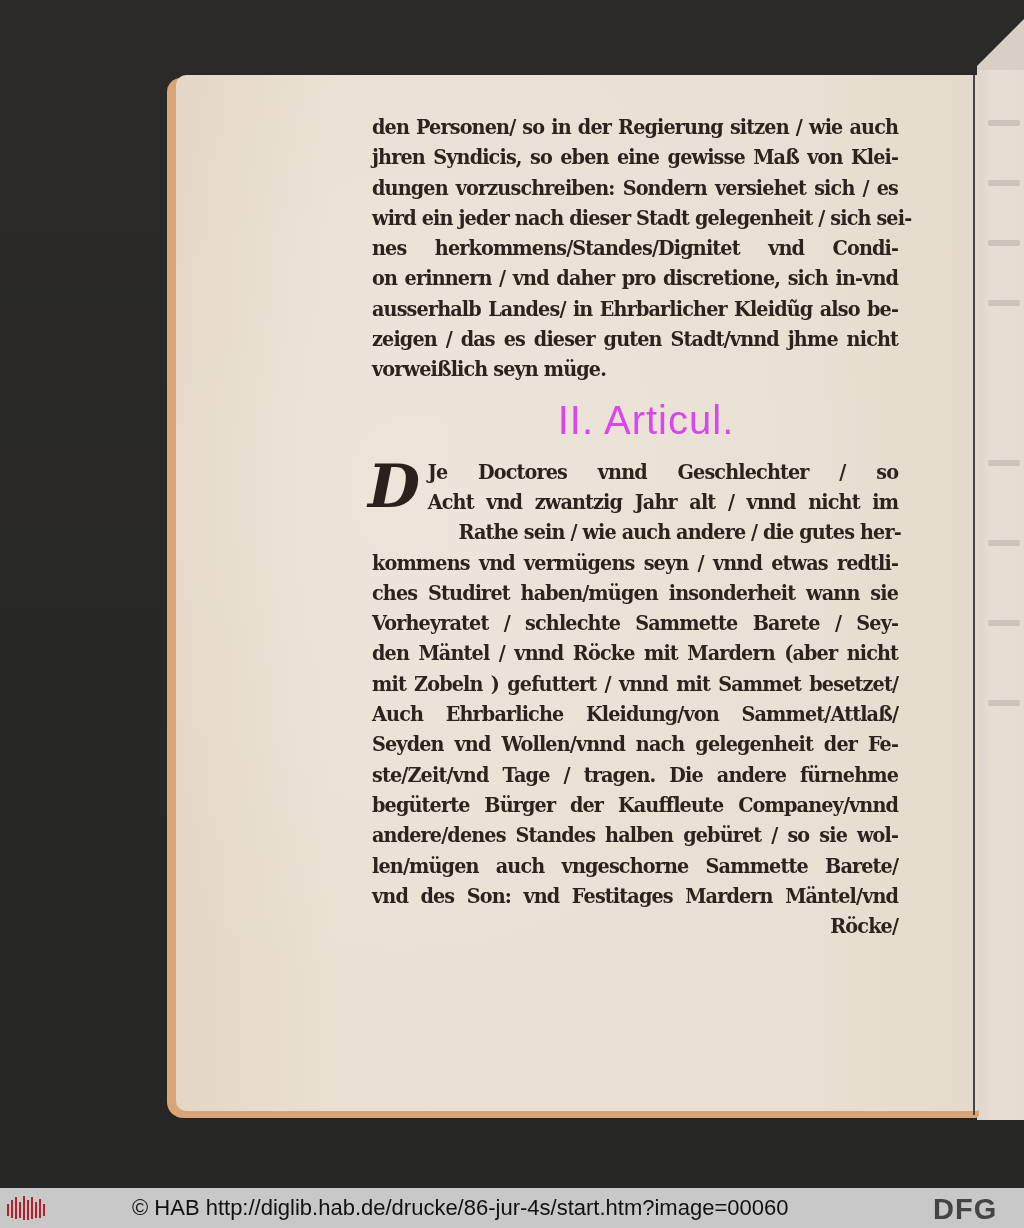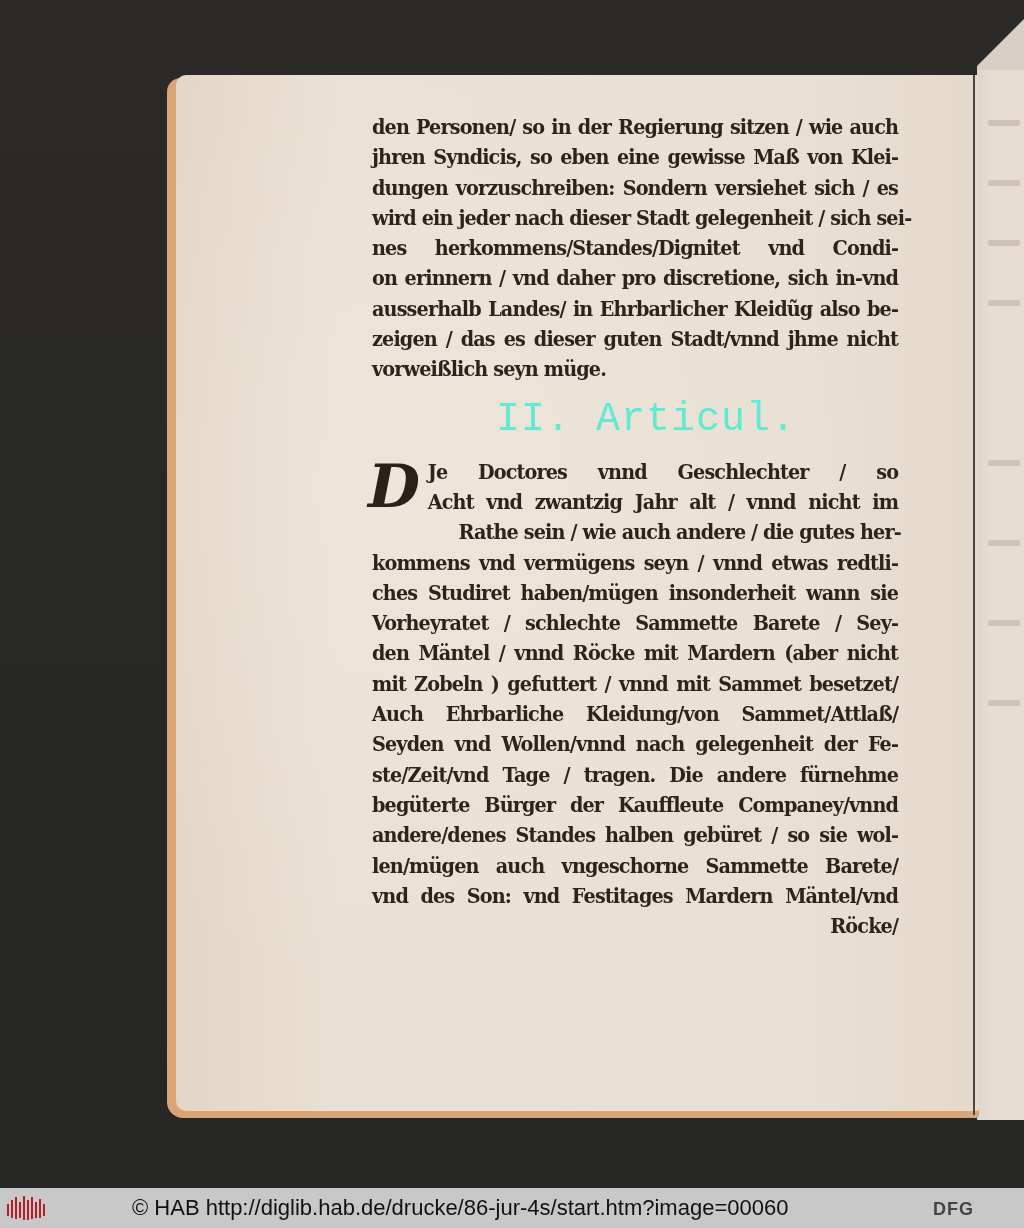--- a/index.html
+++ b/index.html
@@ -48,23 +48,23 @@
   .line {
     font-family: "DejaVu Serif", serif; font-weight: bold;
     font-size: 20px; line-height: 30.3px; height: 30.3px;
     white-space: nowrap; letter-spacing: -0.9px;
     text-align: justify; text-align-last: justify;
     transform: scaleX(0.96); transform-origin: left center;
   }
   .line.last { text-align-last: left; }
   .line.right { text-align-last: right; text-align: right; }
   .heading {
-    font-family: Liberation Mono, monospace; font-weight: normal;
+    font-family: Liberation Sans, sans-serif; font-weight: normal;
     font-size: 40px; text-align: center; height: 62px; line-height: 62px;
-    margin: 4px 0 6px 0; color: #5eead4; letter-spacing: 1px;
+    margin: 4px 0 6px 0; color: #d946ef; letter-spacing: 1px;
   }
   .drop-wrap { position: relative; }
   .drop-cap {
     position: absolute; left: -4px; top: 0; width: 62px; height: 58px;
     font-family: "DejaVu Serif", serif; font-weight: bold; font-style: italic;
     font-size: 60px; line-height: 58px; color: #2b211a;
   }
   .indent { padding-left: 58px; }
   .indent2 { padding-left: 90px; }
   
@@ -73,21 +73,21 @@
     background: #c8c8c8; display: flex; align-items: center;
   }
   .hab-logo { position: absolute; left: 6px; top: 6px; width: 40px; height: 28px; }
   .footer-text {
     position: absolute; left: 132px; top: 0; height: 40px; line-height: 40px;
     font-family: "Liberation Sans", sans-serif; font-size: 22px; color: #111;
     white-space: nowrap;
   }
   .dfg-logo {
     position: absolute; left: 933px; top: 9px; height: 24px; line-height: 24px;
-    font-family: "Liberation Sans", sans-serif; font-weight: bold; font-size: 18px;
+    font-family: "Liberation Sans", sans-serif; font-weight: bold; font-size: 29px;
     color: #444; letter-spacing: 1px;
   }
 </style>
 </head>
 <body>
 
 <div class="scan"></div>
 <div class="next-page-corner"></div>
 <div class="next-page"></div>
 <div class="bleed" style="top:120px"></div>

